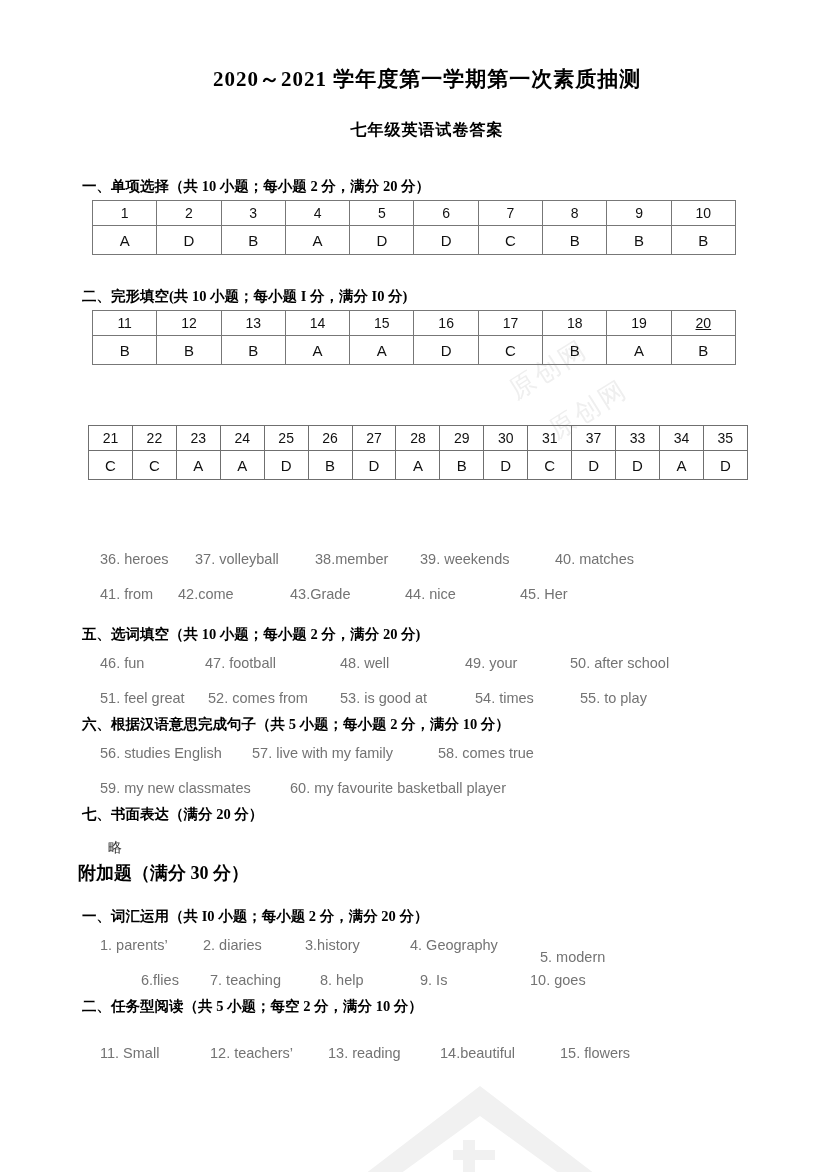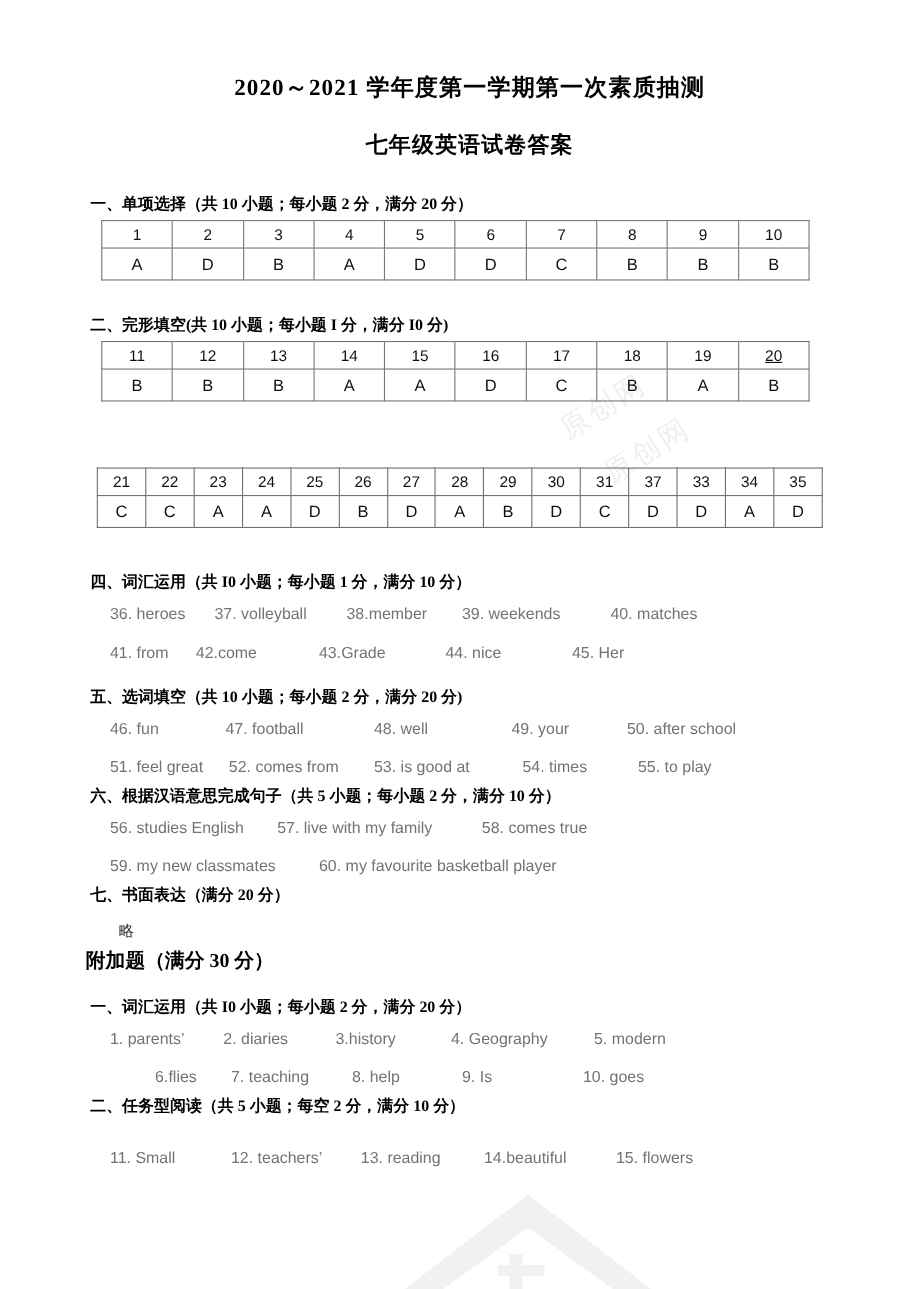--- a/index.html
+++ b/index.html
@@ -53,21 +53,21 @@
     font-weight: bold;
     font-size: 21px;
     letter-spacing: 1px;
     margin: 0;
     padding-top: 68px;
     line-height: 1.1;
   }
   .title-sub {
     font-family: "Liberation Serif", "DejaVu Serif", serif;
     font-weight: bold;
-    font-size: 20px;
+    font-size: 16px;
     letter-spacing: 1px;
     margin: 0;
     padding-top: 30px;
     line-height: 1.1;
   }
 
   
   .sec-head {
     font-family: "Liberation Serif", "DejaVu Serif", serif;
     font-weight: bold;
@@ -250,23 +250,20 @@
               <td style="width: 40.9333px;">C</td>
               <td style="width: 40.9333px;">D</td>
               <td style="width: 40.9333px;">D</td>
               <td style="width: 40.9333px;">A</td>
               <td style="width: 40.9333px;">D</td>
             </tr>
       </tbody>
         </table>
     </div>
 
-    <div class="abs" style="left:82px; top:522px;">
-      <p class="sec-head">四、词汇运用（共 I0 小题；每小题 1 分，满分 10 分）</p>
-    </div>
     <div class="abs" style="left:100px; top:551px; width:660px;">
       <div class="ans-row" id="s4r0" style="position: relative; height: 20px;">
           <span class="item" style="position: absolute; left: 0px; top: 0px;">36. heroes</span>
           <span class="item" style="position: absolute; left: 95px; top: 0px;">37. volleyball</span>
           <span class="item" style="position: absolute; left: 215px; top: 0px;">38.member</span>
           <span class="item" style="position: absolute; left: 320px; top: 0px;">39. weekends</span>
           <span class="item" style="position: absolute; left: 455px; top: 0px;">40. matches</span>
         </div>
       <div class="ans-row" id="s4r1" style="margin-top: 15px; position: relative; height: 20px;">
           <span class="item" style="position: absolute; left: 0px; top: 0px;">41. from</span>
@@ -325,21 +322,21 @@
 
     <div class="abs" style="left:82px; top:908px;">
       <p class="sec-head">一、词汇运用（共 I0 小题；每小题 2 分，满分 20 分）</p>
     </div>
     <div class="abs" style="left:100px; top:937px; width:660px;">
       <div class="ans-row" id="b1r0" style="position: relative; height: 20px;">
           <span class="item" style="position: absolute; left: 0px; top: 0px;">1. parents’</span>
           <span class="item" style="position: absolute; left: 103px; top: 0px;">2. diaries</span>
           <span class="item" style="position: absolute; left: 205px; top: 0px;">3.history</span>
           <span class="item" style="position: absolute; left: 310px; top: 0px;">4. Geography</span>
-          <span class="item" style="position: absolute; left: 440px; top: 0px;">5. modern</span>
+          <span class="item" style="position: absolute; left: 440px; top: 12px;">5. modern</span>
         </div>
       <div class="ans-row" id="b1r1" style="margin-top: 15px; position: relative; height: 20px;">
           <span class="item" style="position: absolute; left: 0px; top: 0px; margin-left: 41px;">6.flies</span>
           <span class="item" style="position: absolute; left: 110px; top: 0px;">7. teaching</span>
           <span class="item" style="position: absolute; left: 220px; top: 0px;">8. help</span>
           <span class="item" style="position: absolute; left: 320px; top: 0px;">9. Is</span>
           <span class="item" style="position: absolute; left: 430px; top: 0px;">10. goes</span>
         </div>
     </div>
 

